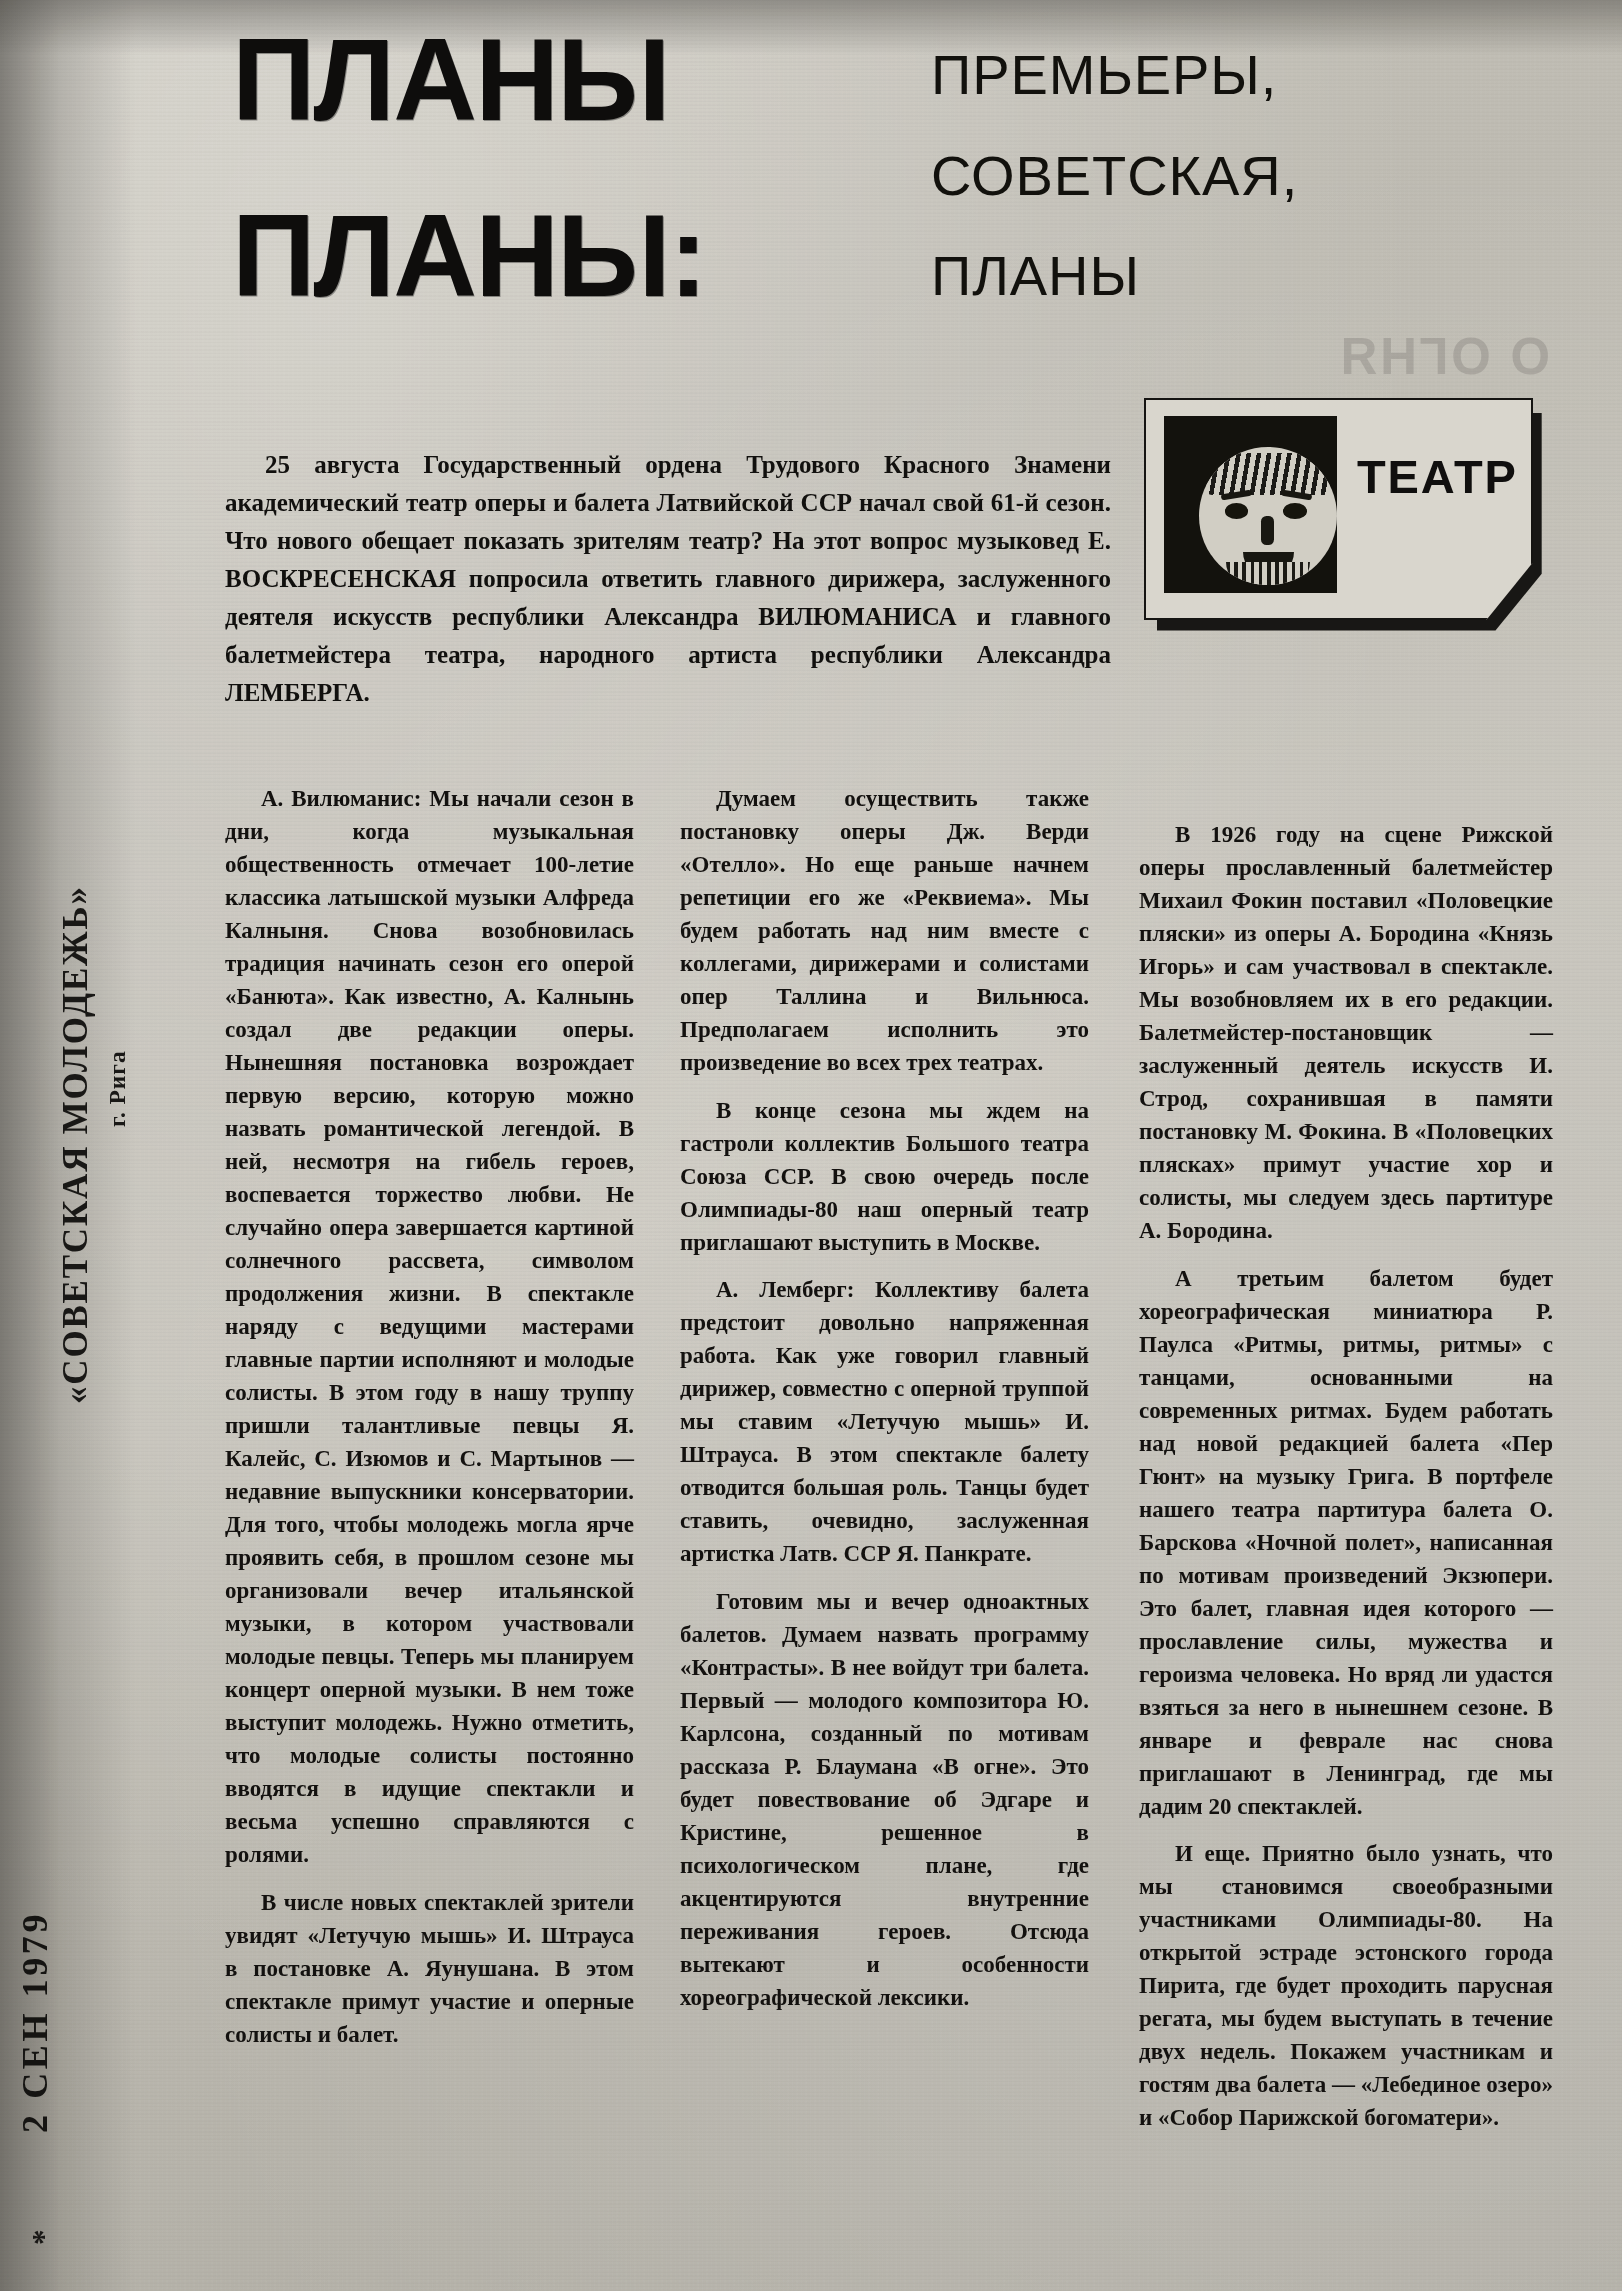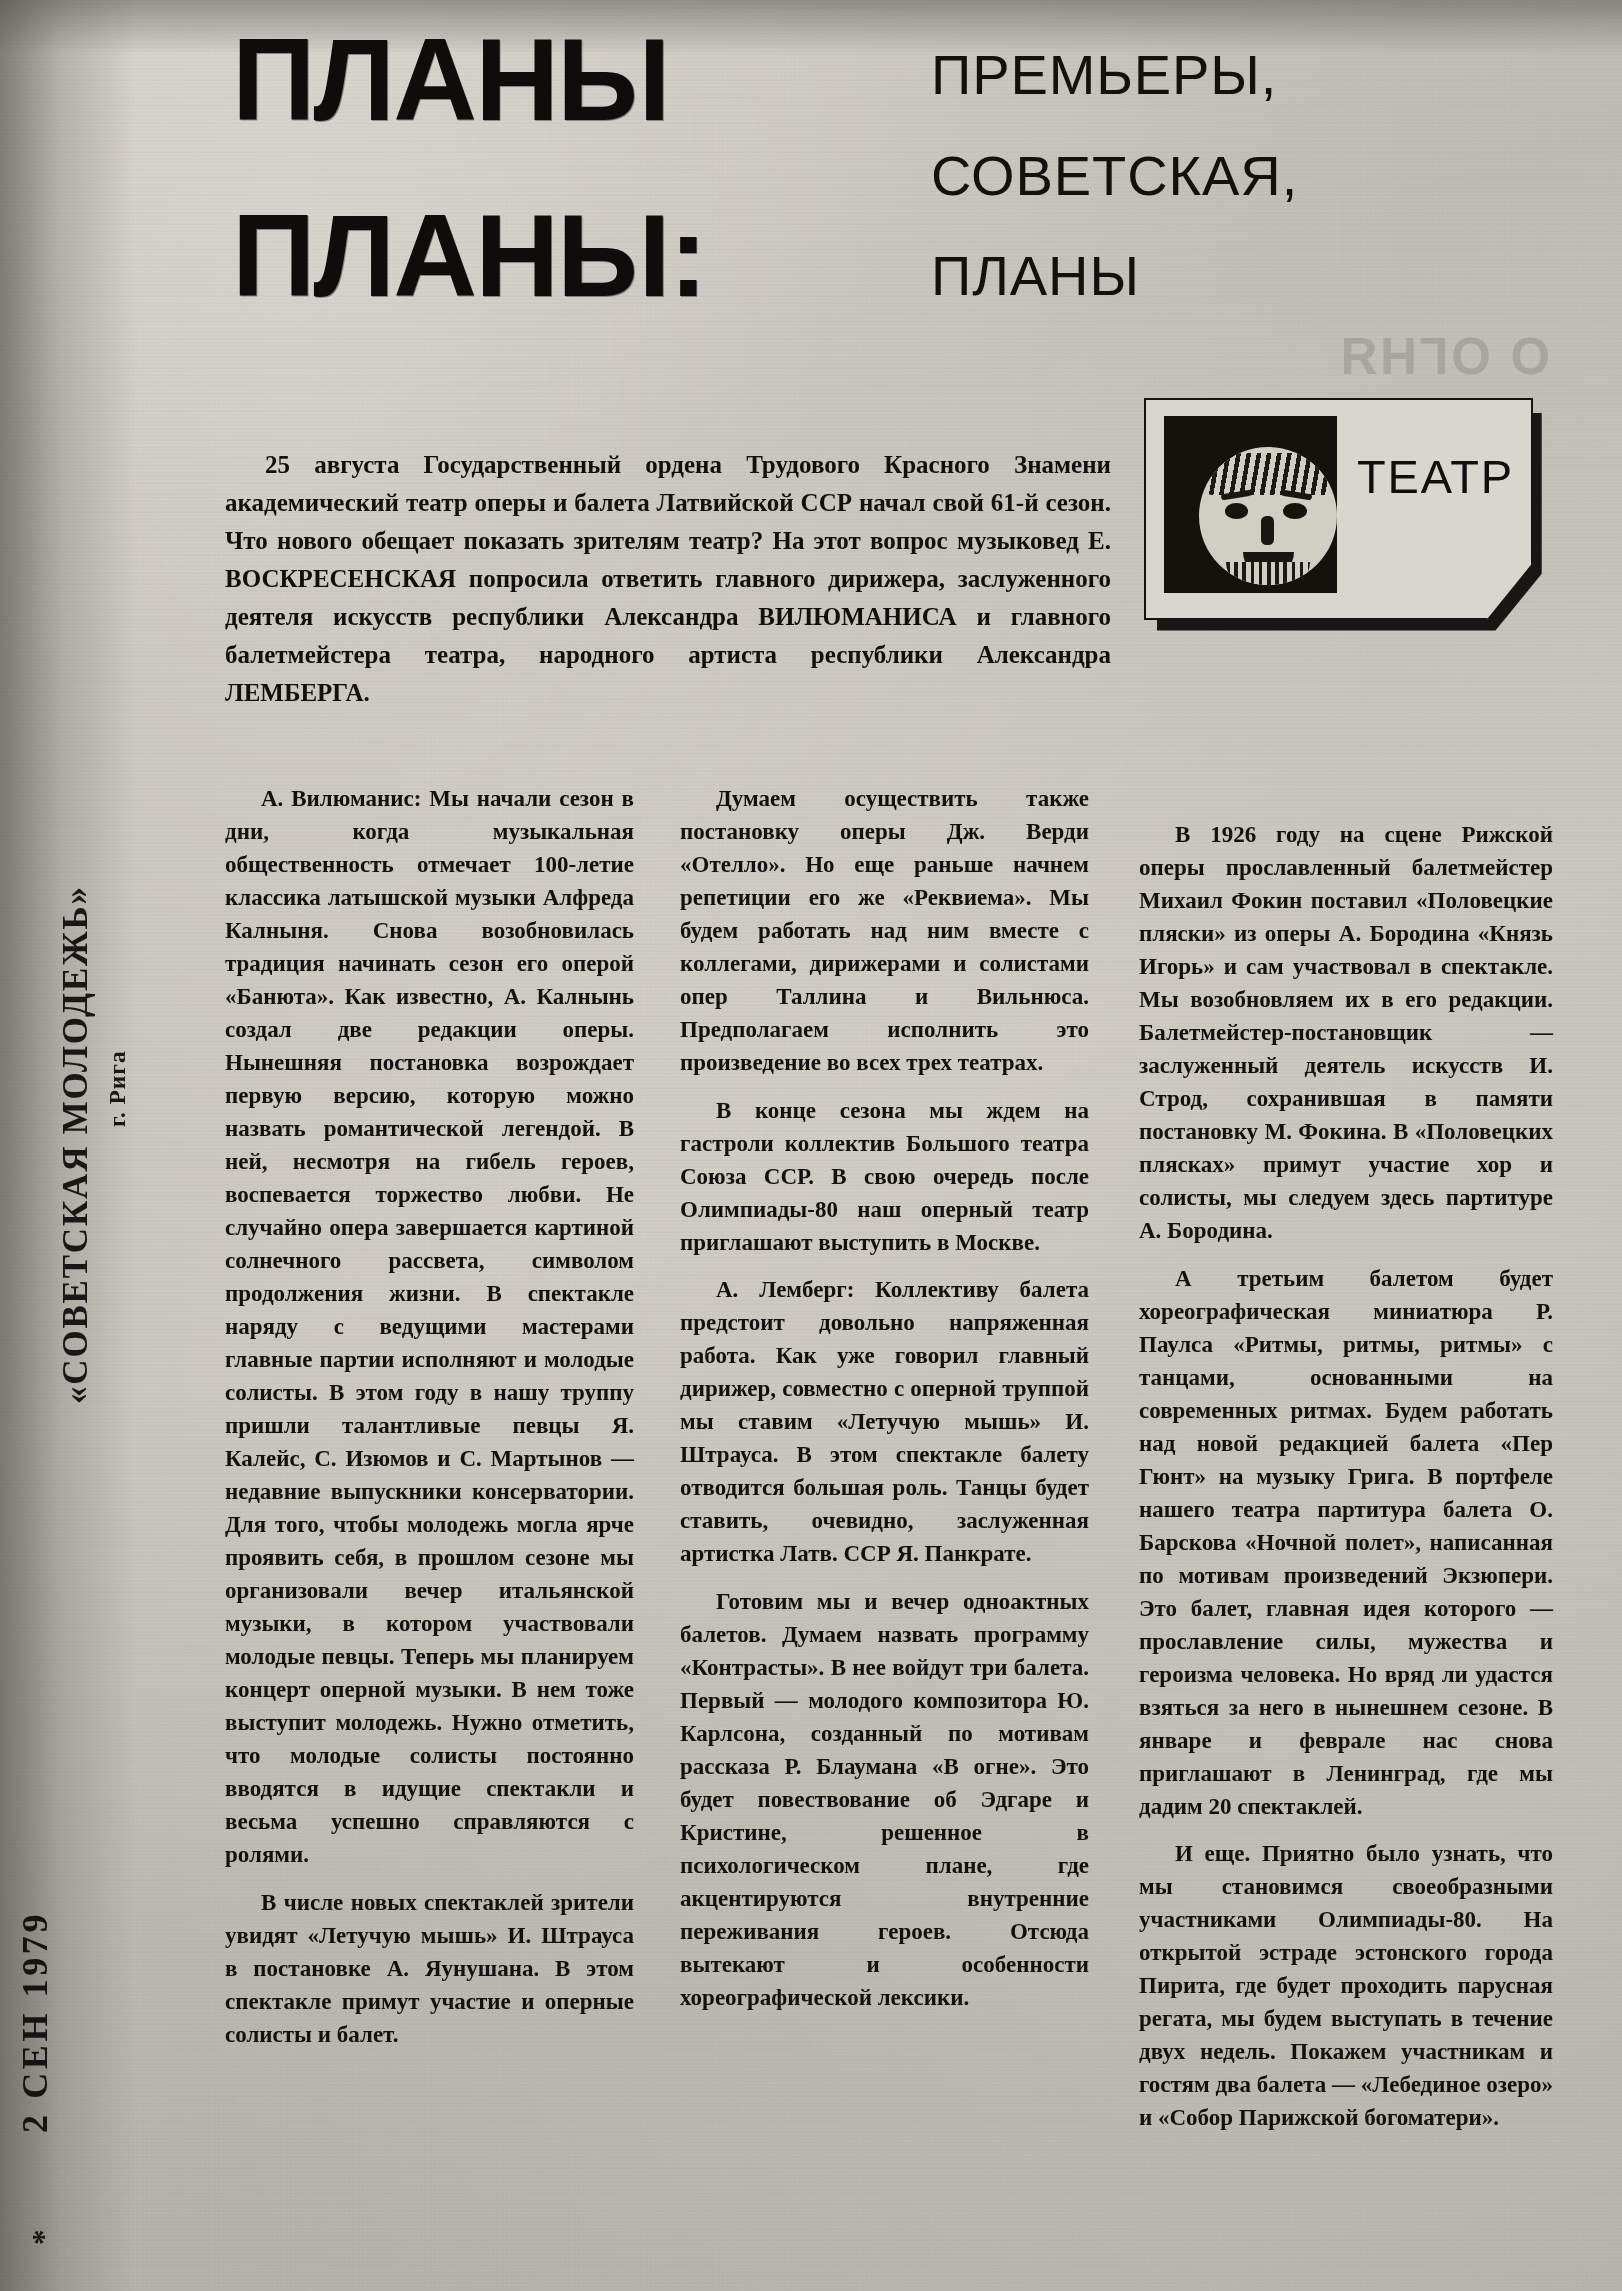--- a/index.html
+++ b/index.html
@@ -249,21 +249,21 @@
     left: 27px; top: 115px;
     width: 84px; height: 23.6px;
     background: repeating-linear-gradient(90deg, #1d1c17 0 3.6px, #cfccc3 3.6px 8.2px);
     border-radius: 0 0 42px 42px;
   }
   #logo-text {
     position: absolute;
     left: 211px;
     top: 49px;
     font-family: "Liberation Sans", sans-serif;
-    font-weight: normal;
+    font-weight: bold;
     font-size: 47px;
     letter-spacing: 1.8px;
     color: #121110;
   }
 
   
   #columns {
     position: absolute;
     left: 225px;
     top: 782px;

